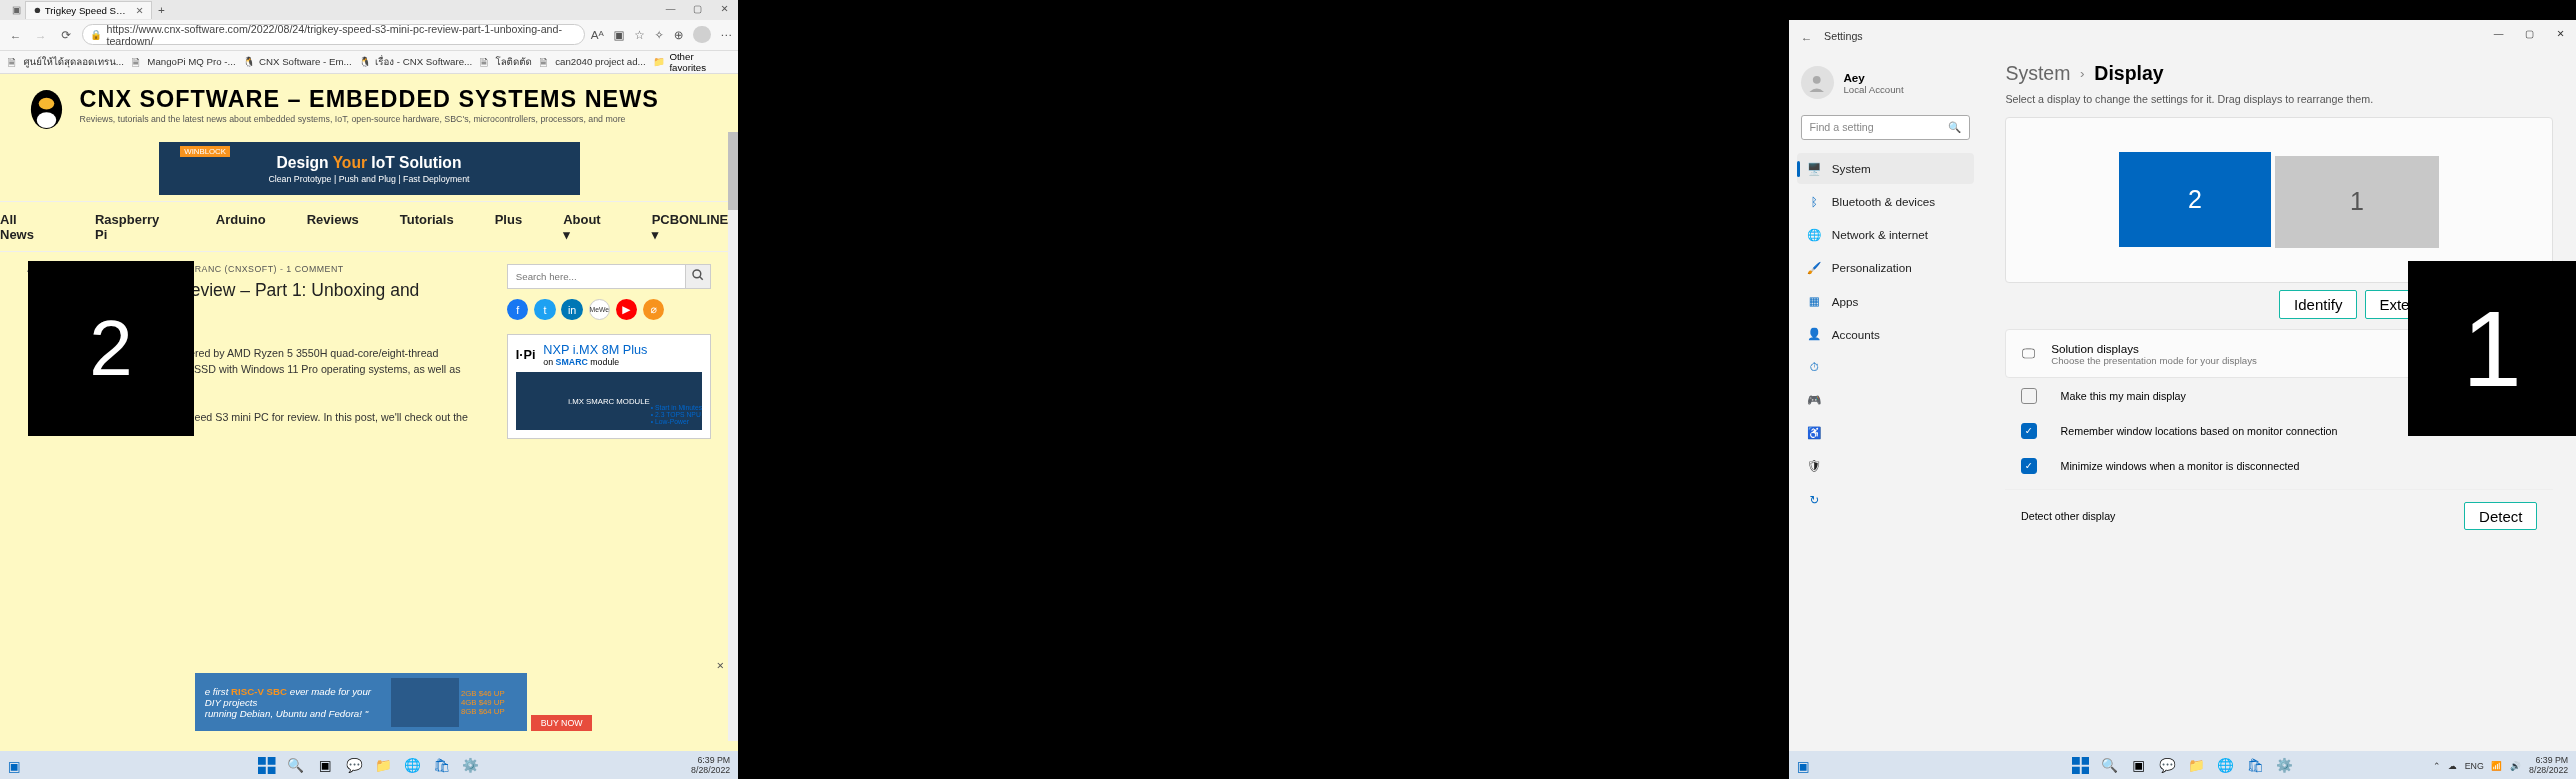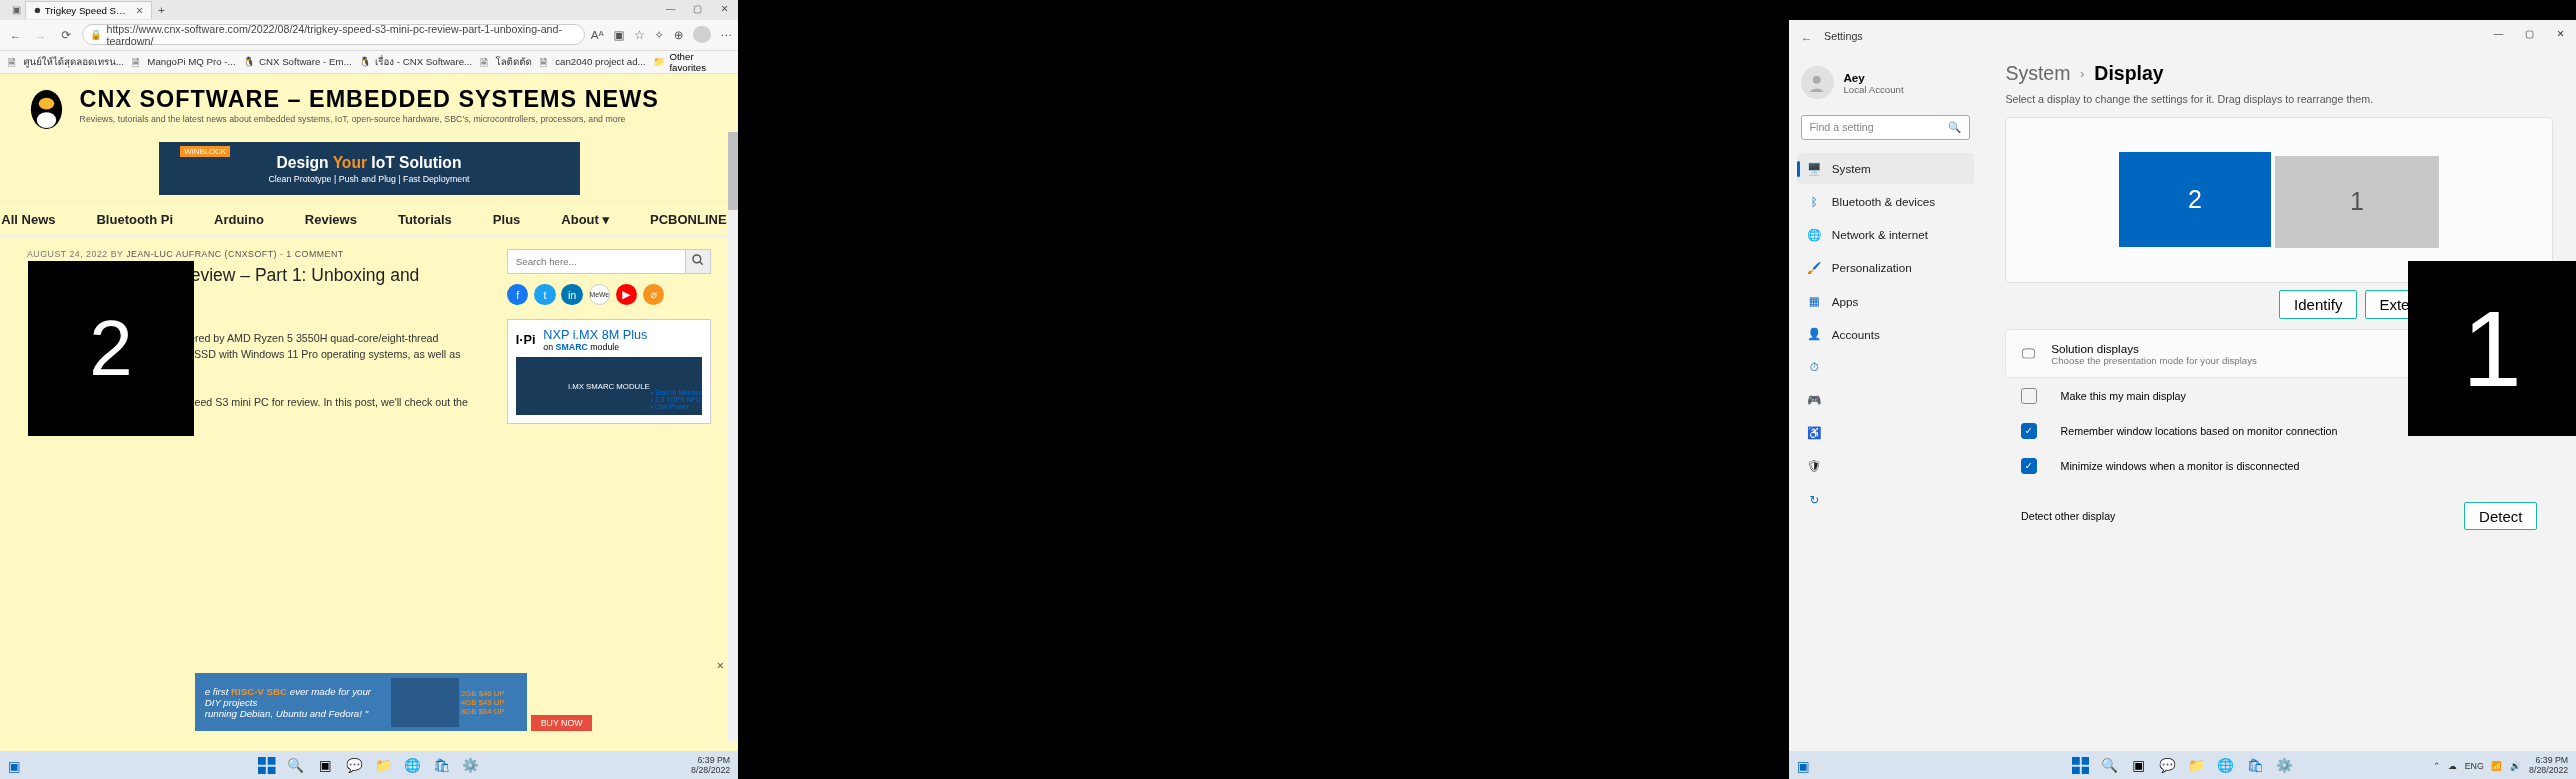--- a/index.html
+++ b/index.html
@@ -251,21 +251,21 @@
       <div class="banner-ad1">
         <span class="ad-badge">WINBLOCK</span>
         <div class="ad-main">
           <span>Design </span><span class="your">Your</span><span> IoT Solution</span>
         </div>
         <div class="ad-sub">Clean Prototype | Push and Plug | Fast Deployment</div>
       </div>
 
       <div class="main-nav">
         <span>All News</span>
-        <span>Bluetooth Pi</span>
+        <span>Raspberry Pi</span>
         <span>Arduino</span>
         <span>Reviews</span>
         <span>Tutorials</span>
         <span>Plus</span>
         <span>About ▾</span>
         <span>PCBONLINE ▾</span>
       </div>
 
       <div class="content-area">
         <div class="article">

